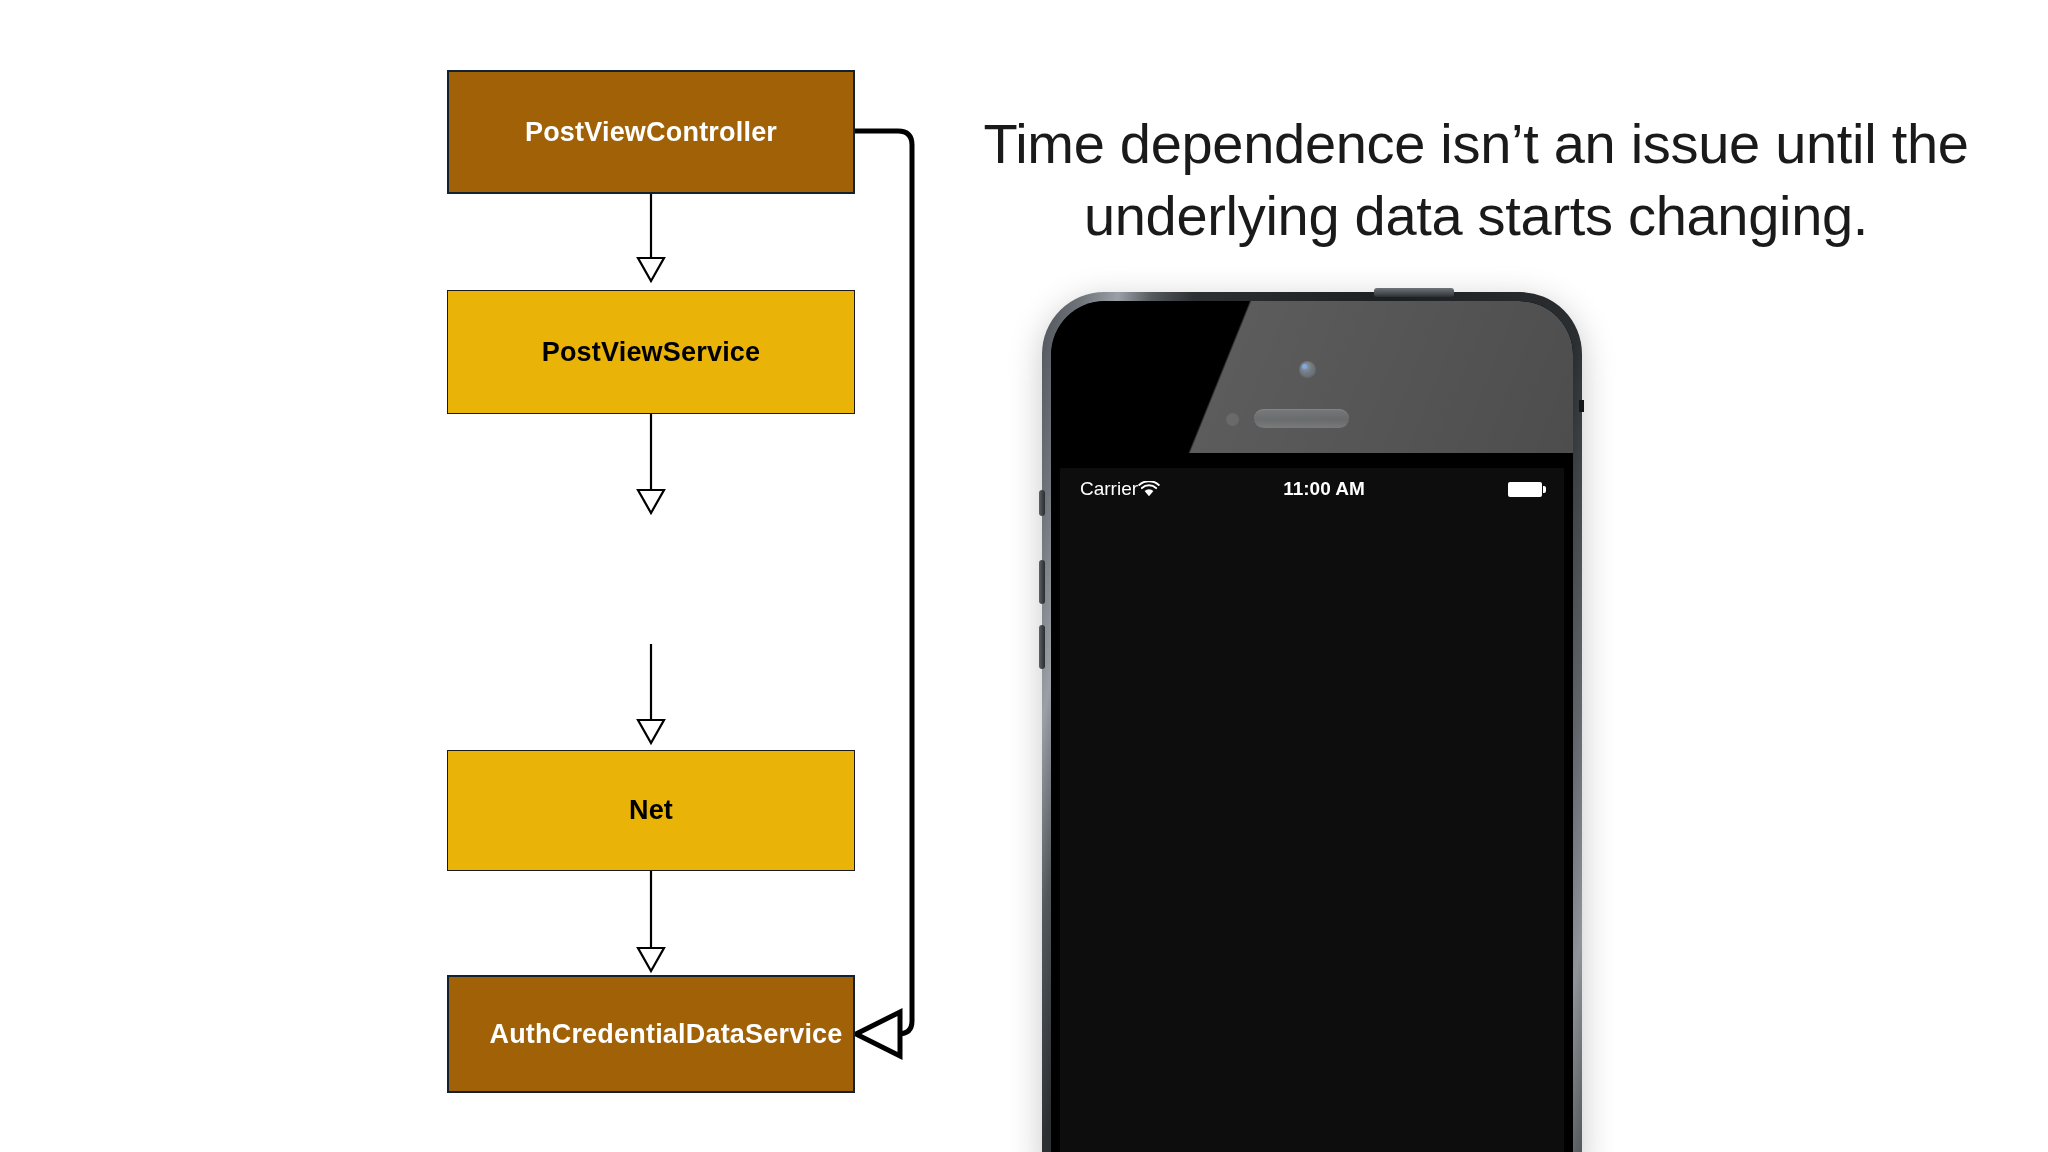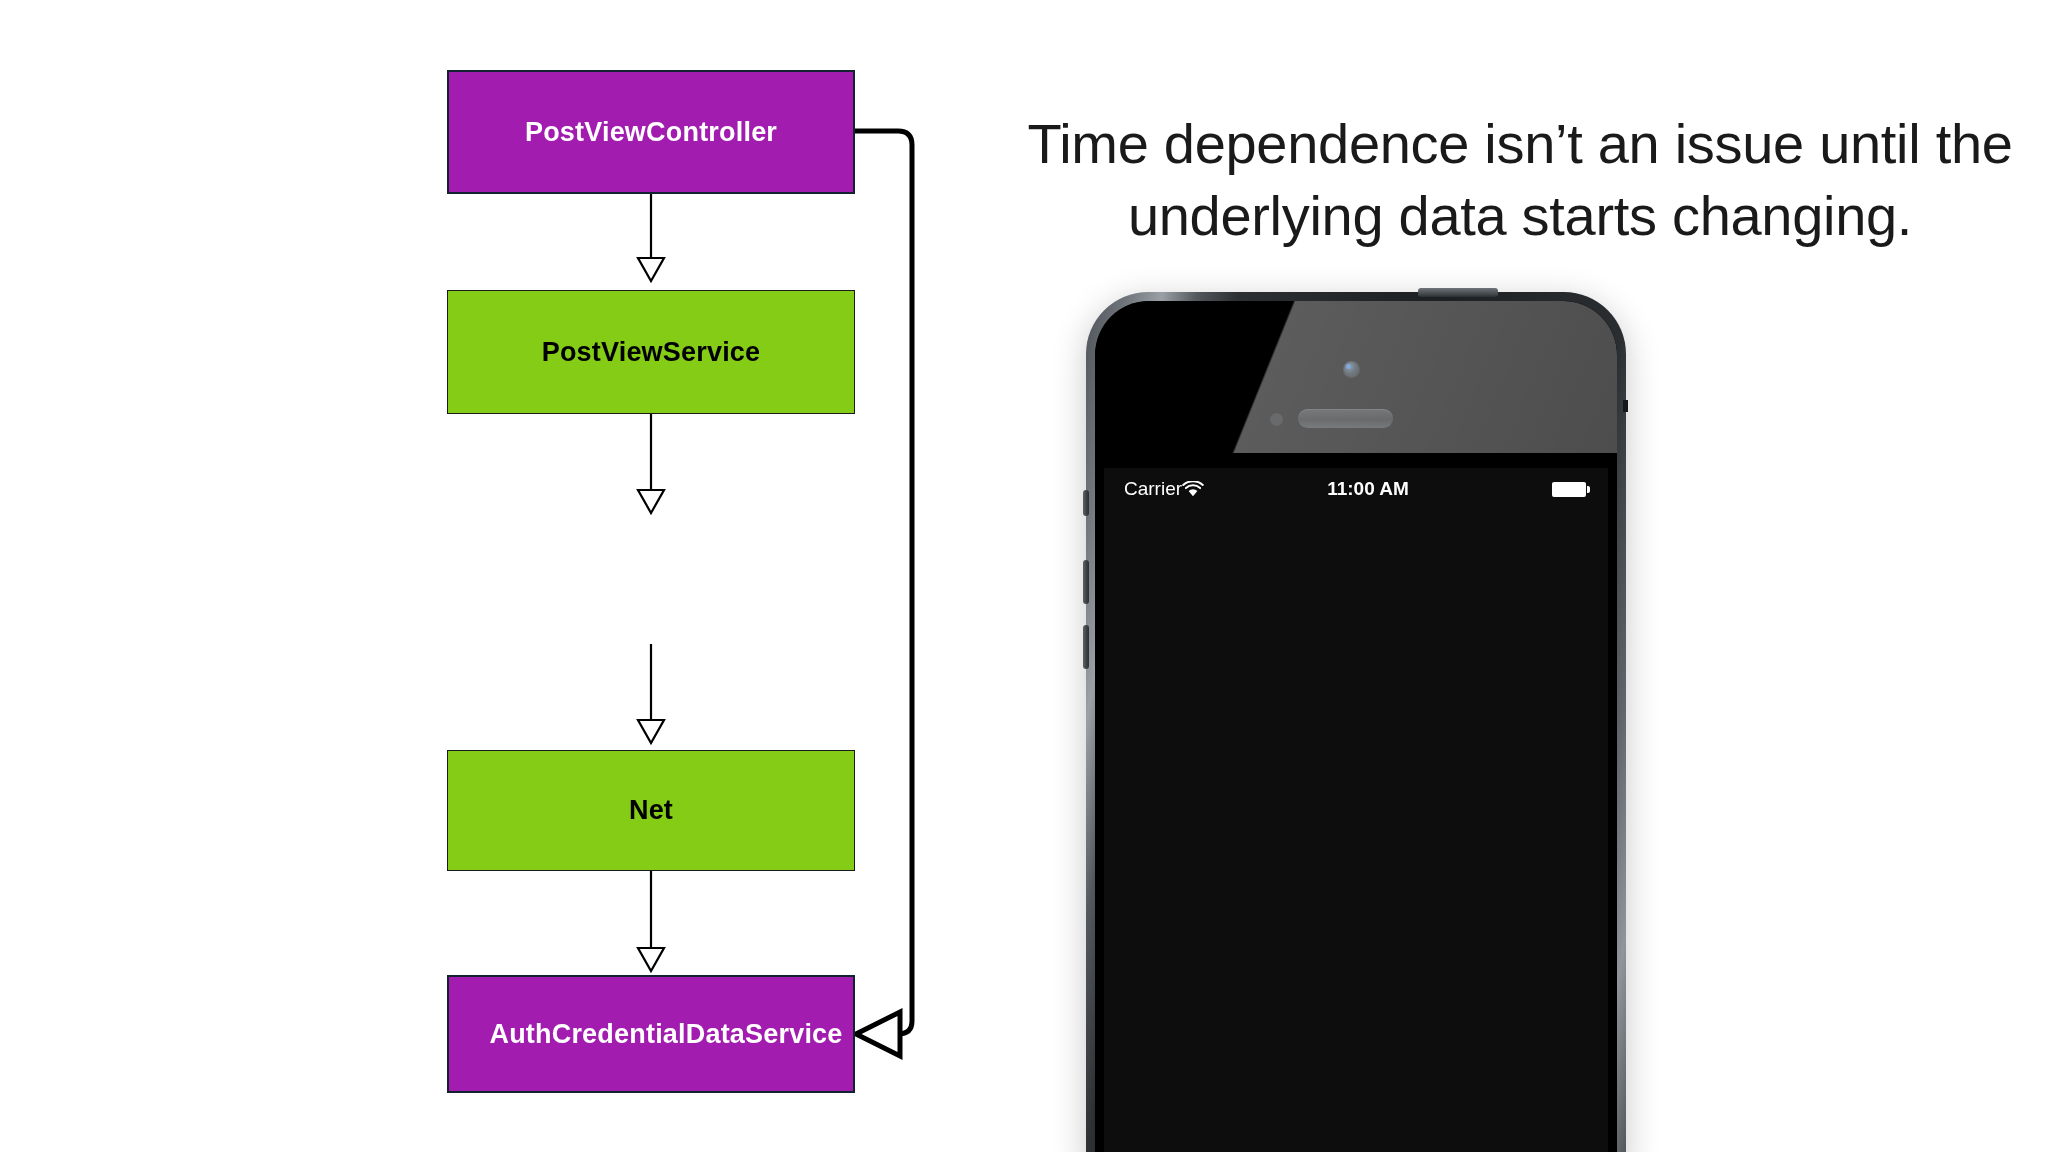--- a/index.html
+++ b/index.html
@@ -29,45 +29,45 @@
     left: 0;
     top: 0;
   }
   .node-box {
     position: absolute;
     box-sizing: border-box;
     display: flex;
     align-items: center;
     justify-content: center;
     border: 2px solid #0d1b24;
-    background: #84cc16;
+    background: #eab308;
   }
   .node-box.plain {
     border: 1.5px solid #1a1a1a;
   }
   .node-box.highlight {
-    background: #a21caf;
+    background: #a16207;
     border: 2.5px solid #122230;
   }
   .node-label {
     font-family: "Liberation Sans", sans-serif;
     font-weight: bold;
     font-size: 27px;
     letter-spacing: 0.2px;
     color: #000000;
     white-space: nowrap;
   }
   .node-box.highlight .node-label {
     color: #ffffff;
   }
 
   
   #right-panel {
     position: absolute;
-    left: 996px;
+    left: 952px;
     top: 0;
     width: 1048px;
     height: 836px;
   }
   #headline {
     position: absolute;
     left: 24px;
     top: 108px;
     width: 1000px;
     text-align: center;

